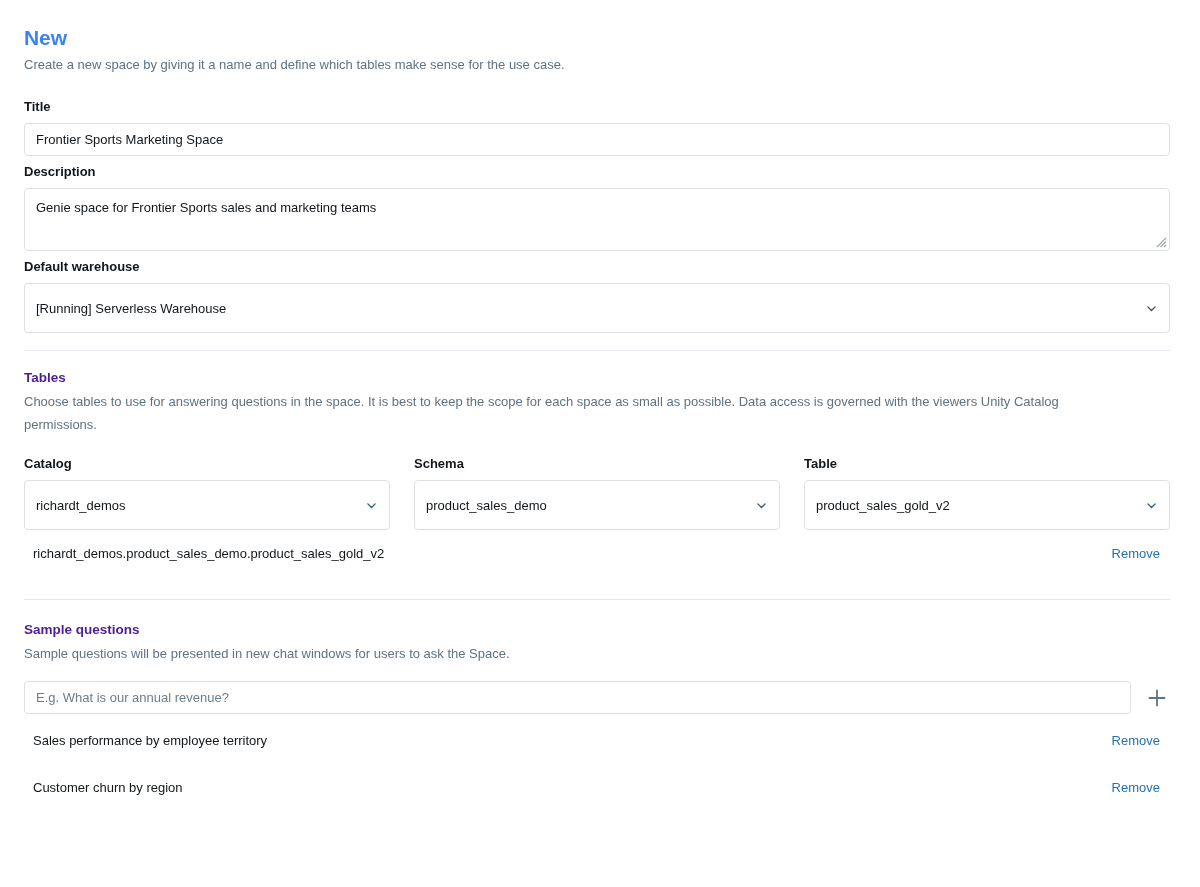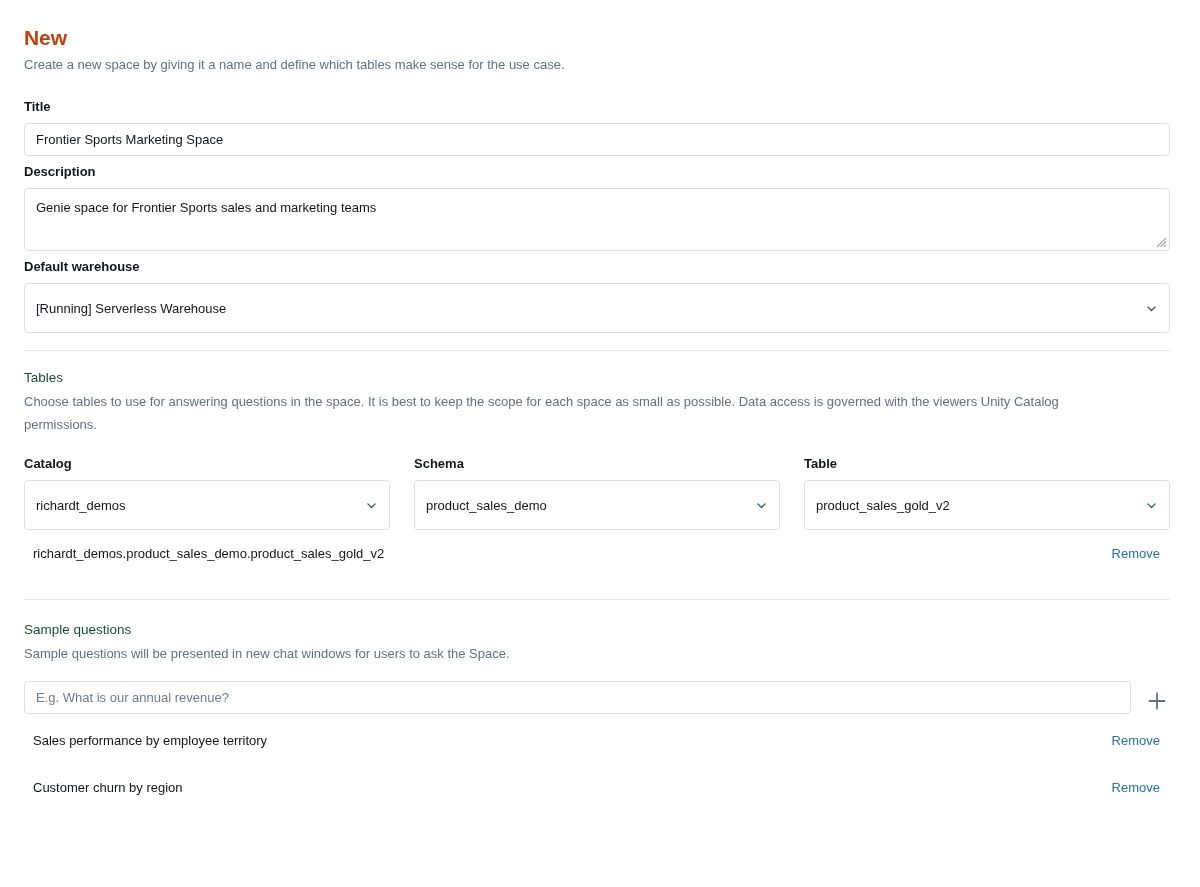--- a/index.html
+++ b/index.html
@@ -19,21 +19,21 @@
   .page {
     width: 1200px;
     padding: 24px 30px 0 24px;
   }
 
   
   .page-title {
     font-size: 21px;
     font-weight: bold;
     line-height: 28px;
-    color: #c2410c;
+    color: #3b82f6;
     margin: 0 0 3px 0;
     letter-spacing: -0.1px;
   }
   .page-subtitle {
     font-size: 13px;
     line-height: 20px;
     color: #5f7281;
     margin: 0 0 22px 0;
   }
 
@@ -41,23 +41,23 @@
     font-size: 13px;
     font-weight: bold;
     line-height: 20px;
     color: #11171c;
     margin-bottom: 6px;
     display: block;
   }
 
   .section-title {
     font-size: 13.5px;
-    font-weight: normal;
+    font-weight: bold;
     line-height: 20px;
-    color: #14532d;
+    color: #4c1d95;
     margin: 0 0 2px 0;
   }
   .section-desc {
     font-size: 13px;
     line-height: 23px;
     color: #5f7281;
     margin: 0;
     max-width: 1105px;
   }
 
@@ -171,21 +171,21 @@
     color: #2272b4;
     cursor: pointer;
     text-decoration: none;
     white-space: nowrap;
     margin-left: 16px;
   }
 
   
   .sq-add-row {
     display: flex;
-    align-items: flex-end;
+    align-items: center;
     gap: 13px;
     margin-top: 16px;
   }
   .sq-add-row .text-input { flex: 1 1 auto; }
   .plus-btn {
     width: 26px;
     height: 26px;
     flex: 0 0 auto;
     display: flex;
     align-items: center;

